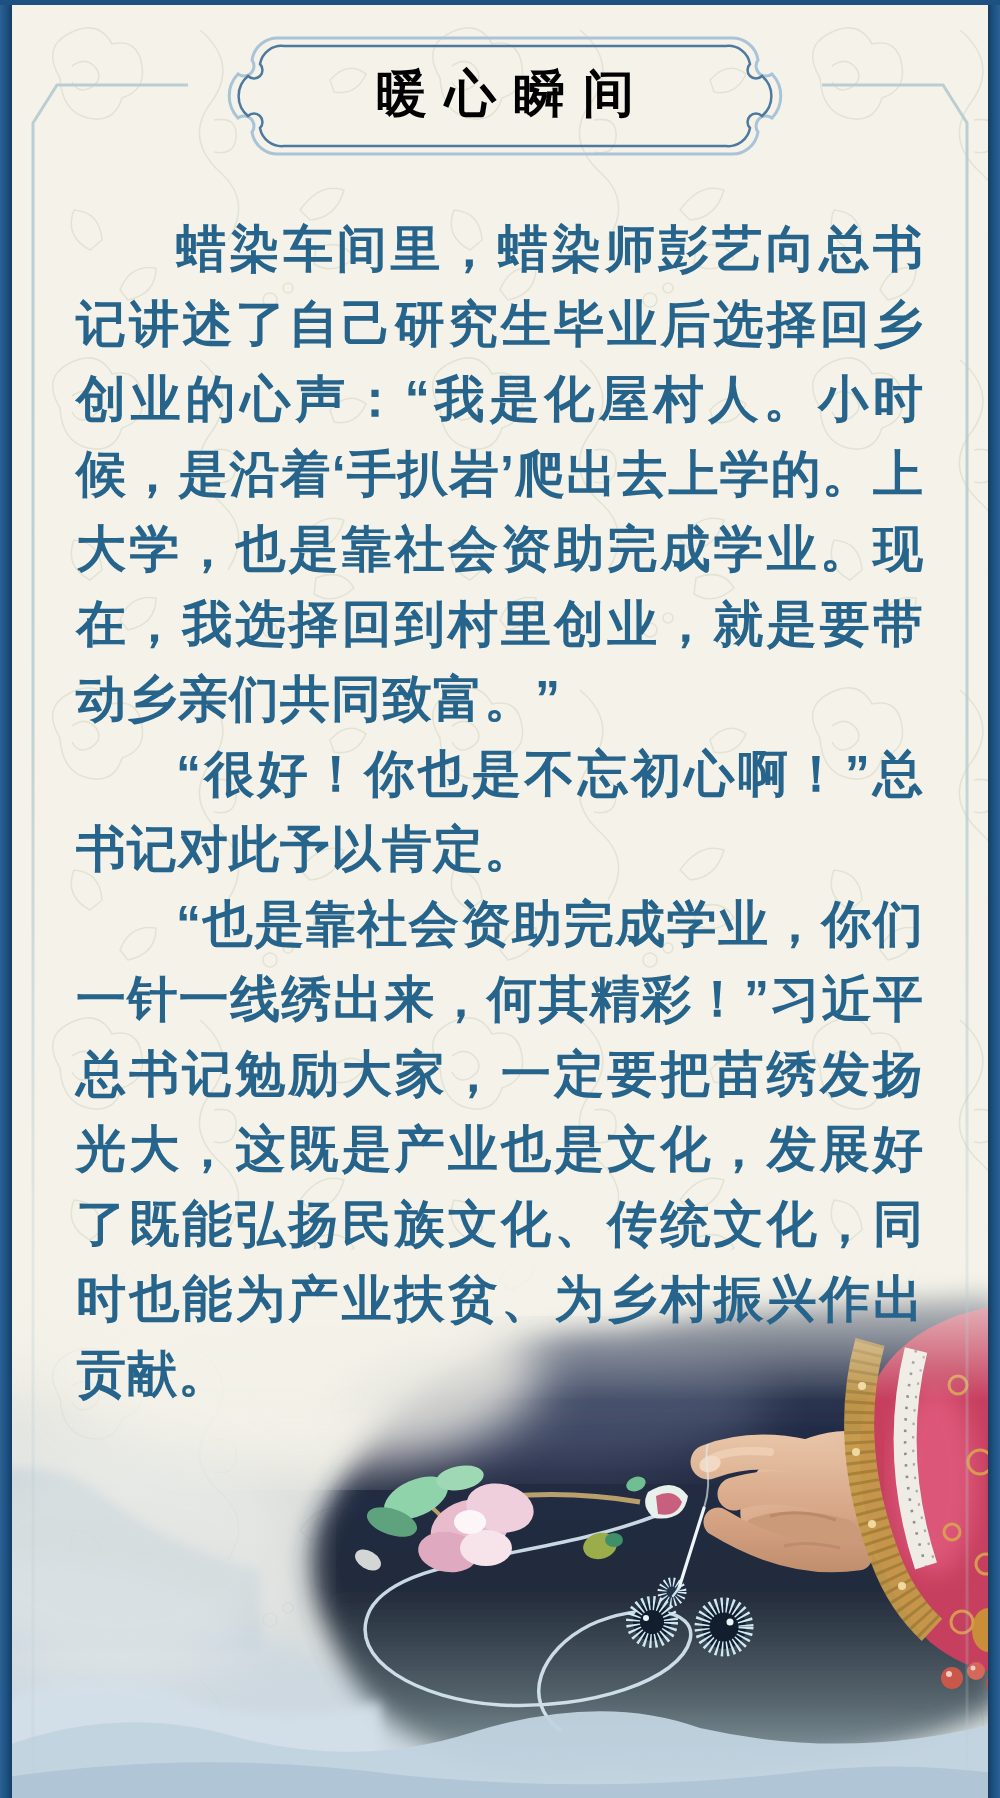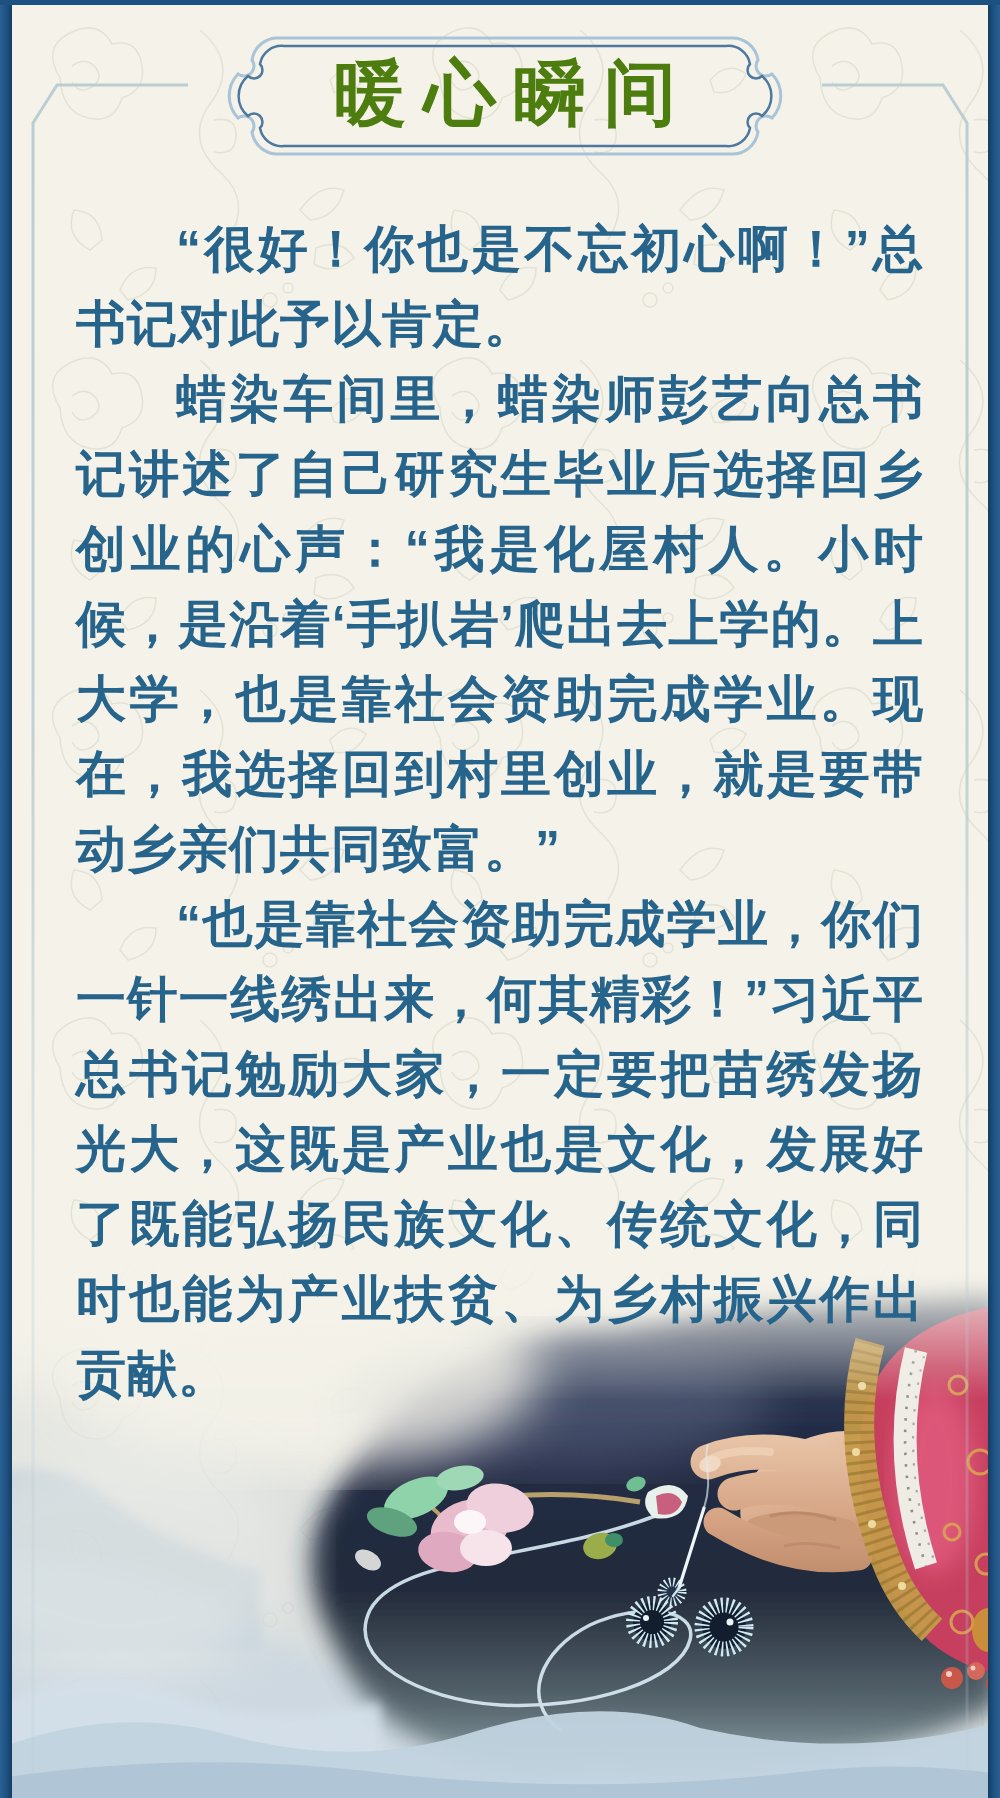--- a/index.html
+++ b/index.html
@@ -14,21 +14,21 @@
   .edge.left{left:0;background:linear-gradient(90deg,#2a6094,#1d5181 55%,#143d63);}
   .edge.right{right:0;background:linear-gradient(270deg,#2a6094,#1d5181 55%,#143d63);}
   .edge-top{position:absolute;top:0;left:0;right:0;height:5px;background:#1d5181;z-index:10;}
   
   .plaque{position:absolute;top:26px;left:170px;width:670px;height:140px;z-index:5;}
   .plaque svg{position:absolute;left:0;top:0;}
   .plaque .title{
     position:absolute;left:0;top:0;right:0;bottom:0;
     display:flex;align-items:center;justify-content:center;
     font-family:Liberation Mono, monospace;font-weight:700;
-    font-size:72px;color:#4d7c0f;letter-spacing:18px;text-indent:18px;
+    font-size:51px;color:#000000;letter-spacing:18px;text-indent:18px;
     padding-bottom:4px;
   }
   
   .article{
     position:absolute;top:212px;left:76px;right:76px;z-index:6;
     color:#26648c;font-size:50px;line-height:75px;font-weight:700;
     text-align:justify;letter-spacing:1px;
   }
   .article p{margin:0;text-indent:2em;}
   .frame-svg{z-index:4;}
@@ -228,18 +228,18 @@
                A 22 22 0 0 1 750 64 A 8 8 0 0 0 762 76 A 26 26 0 0 1 762 116
                A 8 8 0 0 0 750 128 A 22 22 0 0 1 726 146
                L 284 146
                A 22 22 0 0 1 260 128 A 8 8 0 0 0 248 116 A 26 26 0 0 1 248 76
                A 8 8 0 0 0 260 64 A 22 22 0 0 1 284 46 Z" fill="none" stroke="#4d79a1" stroke-width="2.5"></path>
     </svg>
     <div class="title">暖心瞬间</div>
   </div>
 
   <div class="article">
+    <p>蜡染车间里，蜡染师彭艺向总书记讲述了自己研究生毕业后选择回乡创业的心声：“我是化屋村人。小时候，是沿着‘手扒岩’爬出去上学的。上大学，也是靠社会资助完成学业。现在，我选择回到村里创业，就是要带动乡亲们共同致富。”</p>
     <p>“很好！你也是不忘初心啊！”总书记对此予以肯定。</p>
-    <p>蜡染车间里，蜡染师彭艺向总书记讲述了自己研究生毕业后选择回乡创业的心声：“我是化屋村人。小时候，是沿着‘手扒岩’爬出去上学的。上大学，也是靠社会资助完成学业。现在，我选择回到村里创业，就是要带动乡亲们共同致富。”</p>
     <p>“也是靠社会资助完成学业，你们一针一线绣出来，何其精彩！”习近平总书记勉励大家，一定要把苗绣发扬光大，这既是产业也是文化，发展好了既能弘扬民族文化、传统文化，同时也能为产业扶贫、为乡村振兴作出贡献。</p>
   </div>
 
 </div>
 
 </body></html>

